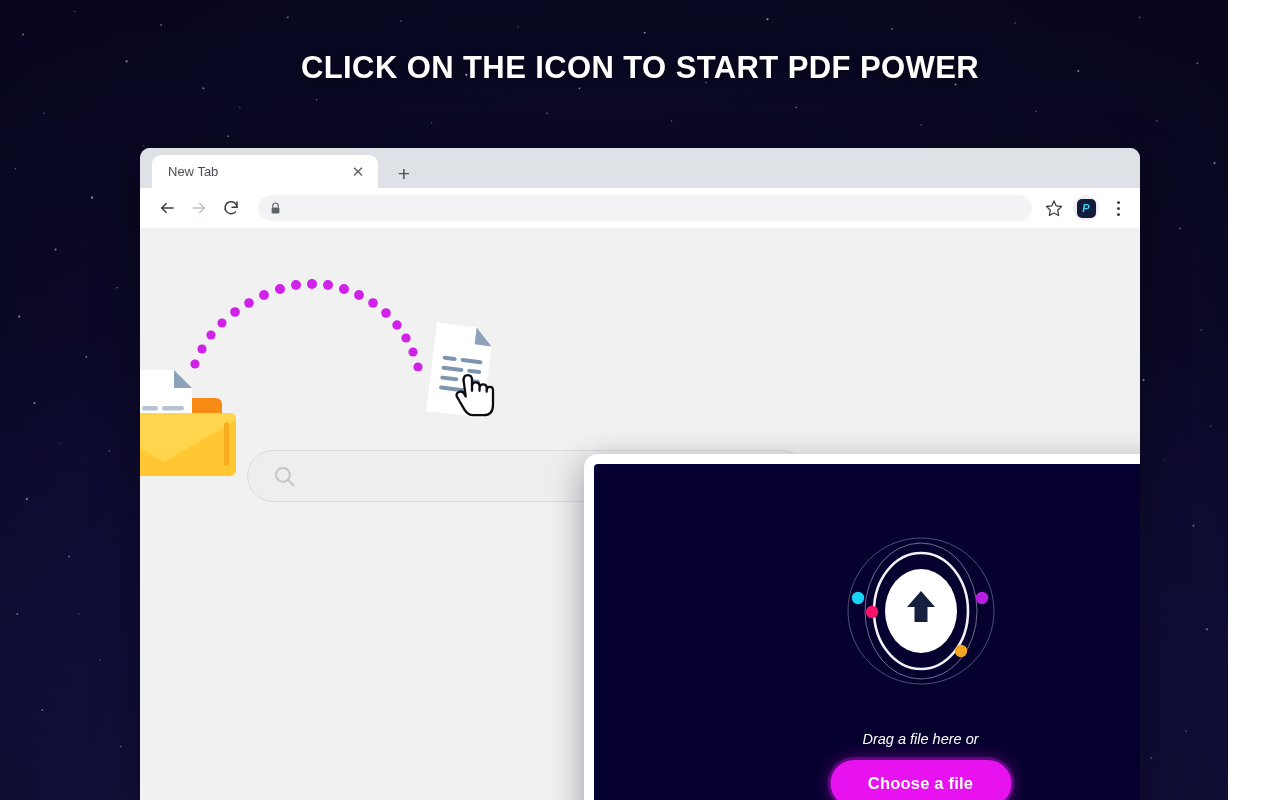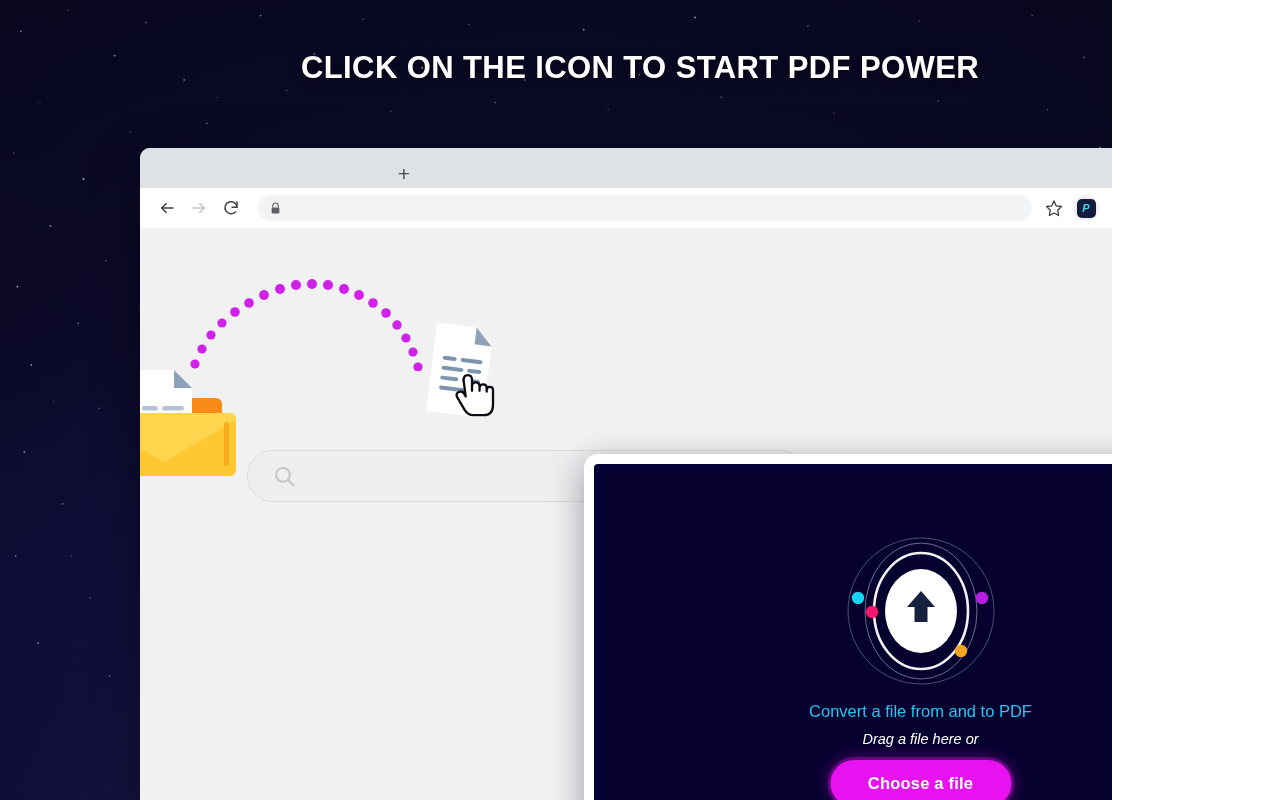--- a/index.html
+++ b/index.html
@@ -6,21 +6,21 @@
 
   html, body {
     width: 1280px;
     height: 800px;
     overflow: hidden;
     font-family: "Liberation Sans", sans-serif;
   }
 
   #stage {
     position: relative;
-    width: 1112px;
+    width: 1228px;
     height: 800px;
     background: #4c1d95;
     overflow: hidden;
   }
 
   
   .space-bg {
     position: absolute;
     inset: 0;
     background:
@@ -424,20 +424,24 @@
     </g>
   </svg>
 
   <div class="vignette"></div>
 
   <div class="headline">CLICK ON THE ICON TO START PDF POWER</div>
 
   <div class="browser">
 
     <div class="tabstrip">
+      <div class="tab">
+        <span class="tab-title">New Tab</span>
+        <span class="tab-close">✕</span>
+      </div>
       <div class="new-tab-btn">+</div>
     </div>
 
     <div class="toolbar">
       <div class="nav-btn">
         <svg width="18" height="18" viewBox="0 0 24 24" fill="none" stroke="#3c4043" stroke-width="2" stroke-linecap="round" stroke-linejoin="round">
           <line x1="20" y1="12" x2="5" y2="12"></line>
             <polyline points="11,18 5,12 11,6"></polyline>
         </svg>
       </div>
@@ -559,21 +563,20 @@
             <ellipse cx="75" cy="75" rx="56" ry="68" fill="none" stroke="#d6d6ee" stroke-width="1" opacity=".5"></ellipse>
             <ellipse cx="75" cy="75" rx="47" ry="58" fill="none" stroke="#ffffff" stroke-width="2.6" opacity=".95"></ellipse>
             <ellipse cx="75" cy="75" rx="36" ry="42" fill="#ffffff"></ellipse>
             <path d="M75 55 l14 16 h-7.5 v15 h-13 v-15 h-7.5 z" fill="#182040"></path>
             <circle cx="12" cy="62" r="6.2" fill="#17d4f5"></circle>
             <circle cx="26" cy="76" r="6.2" fill="#f5156c"></circle>
             <circle cx="136" cy="62" r="6.2" fill="#b61ee0"></circle>
             <circle cx="115" cy="115" r="6.2" fill="#f5a623"></circle>
           </svg>
 
-          <div class="popup-title">Convert a file from and to PDF</div>
           <div class="popup-sub">Drag a file here or</div>
           <button class="choose-btn">Choose a file</button>
         </div>
       </div>
 
     </div>
   </div>
 </div>
 
 </body></html>

